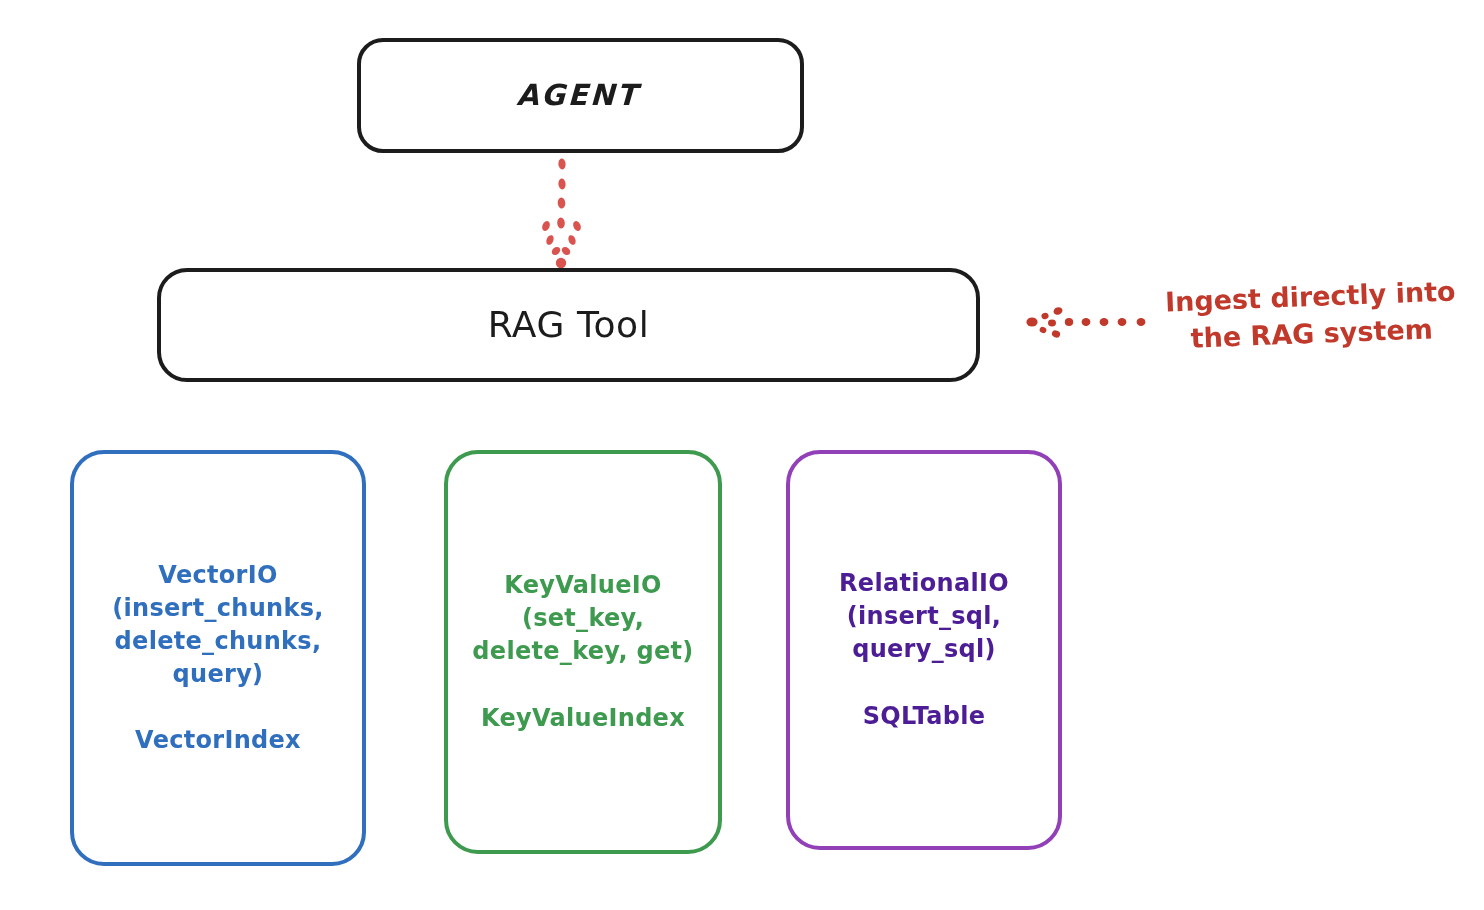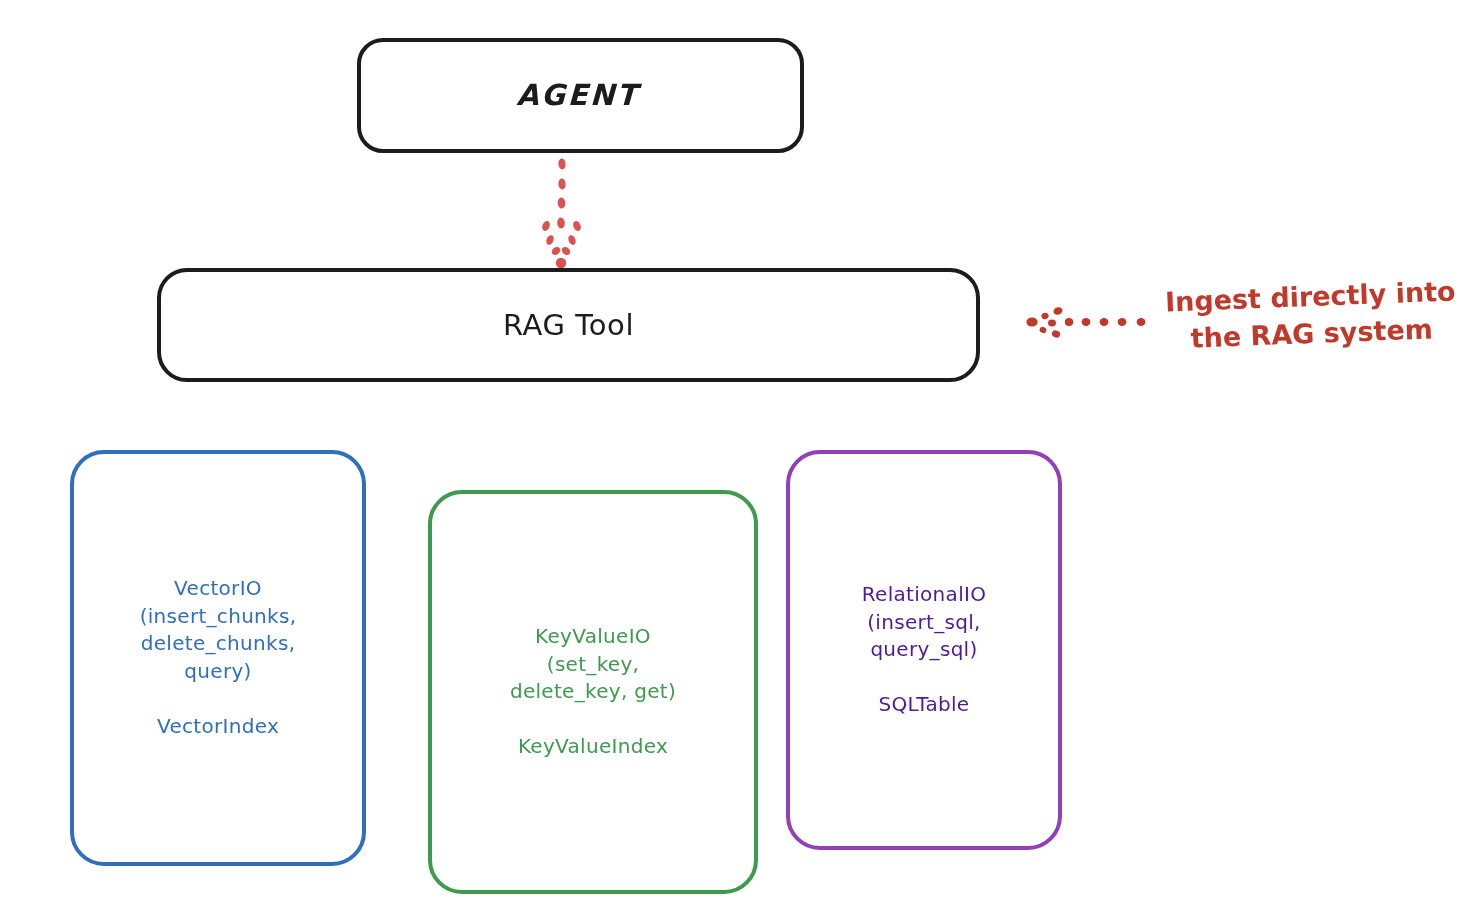--- a/index.html
+++ b/index.html
@@ -57,56 +57,55 @@
   #rag-tool-node {
     left: 157px;
     top: 268px;
     width: 823px;
     height: 114px;
     border: 4px solid #1c1c1c;
     border-radius: 30px;
   }
   #rag-tool-node .label {
     font-family: "DejaVu Sans", sans-serif;
-    font-size: 29px;
+    font-size: 36px;
     font-weight: 500;
     color: #1c1c1c;
     letter-spacing: 0.6px;
   }
 
   
   .provider {
     border-width: 4px;
     border-style: solid;
     border-radius: 34px;
     align-items: center;
   }
   .provider .label {
-    font-size: 20px;
-    font-weight: 400;
+    font-size: 24px;
+    font-weight: 700;
     letter-spacing: 0.3px;
     line-height: 1.38;
   }
 
   #vector-io-node {
     left: 70px;
     top: 450px;
     width: 296px;
     height: 416px;
     border-color: #2f6fbd;
   }
   #vector-io-node .label { color: #2f6fbd; }
 
   #key-value-io-node {
-    left: 428px;
+    left: 444px;
     top: 450px;
-    width: 330px;
+    width: 278px;
     height: 404px;
     border-color: #3d9a4e;
-    margin-top: 40px;
   }
   #key-value-io-node .label { color: #3d9a4e; }
 
   #relational-io-node {
     left: 786px;
     top: 450px;
     width: 276px;
     height: 400px;
     border-color: #9240b8;
   }

